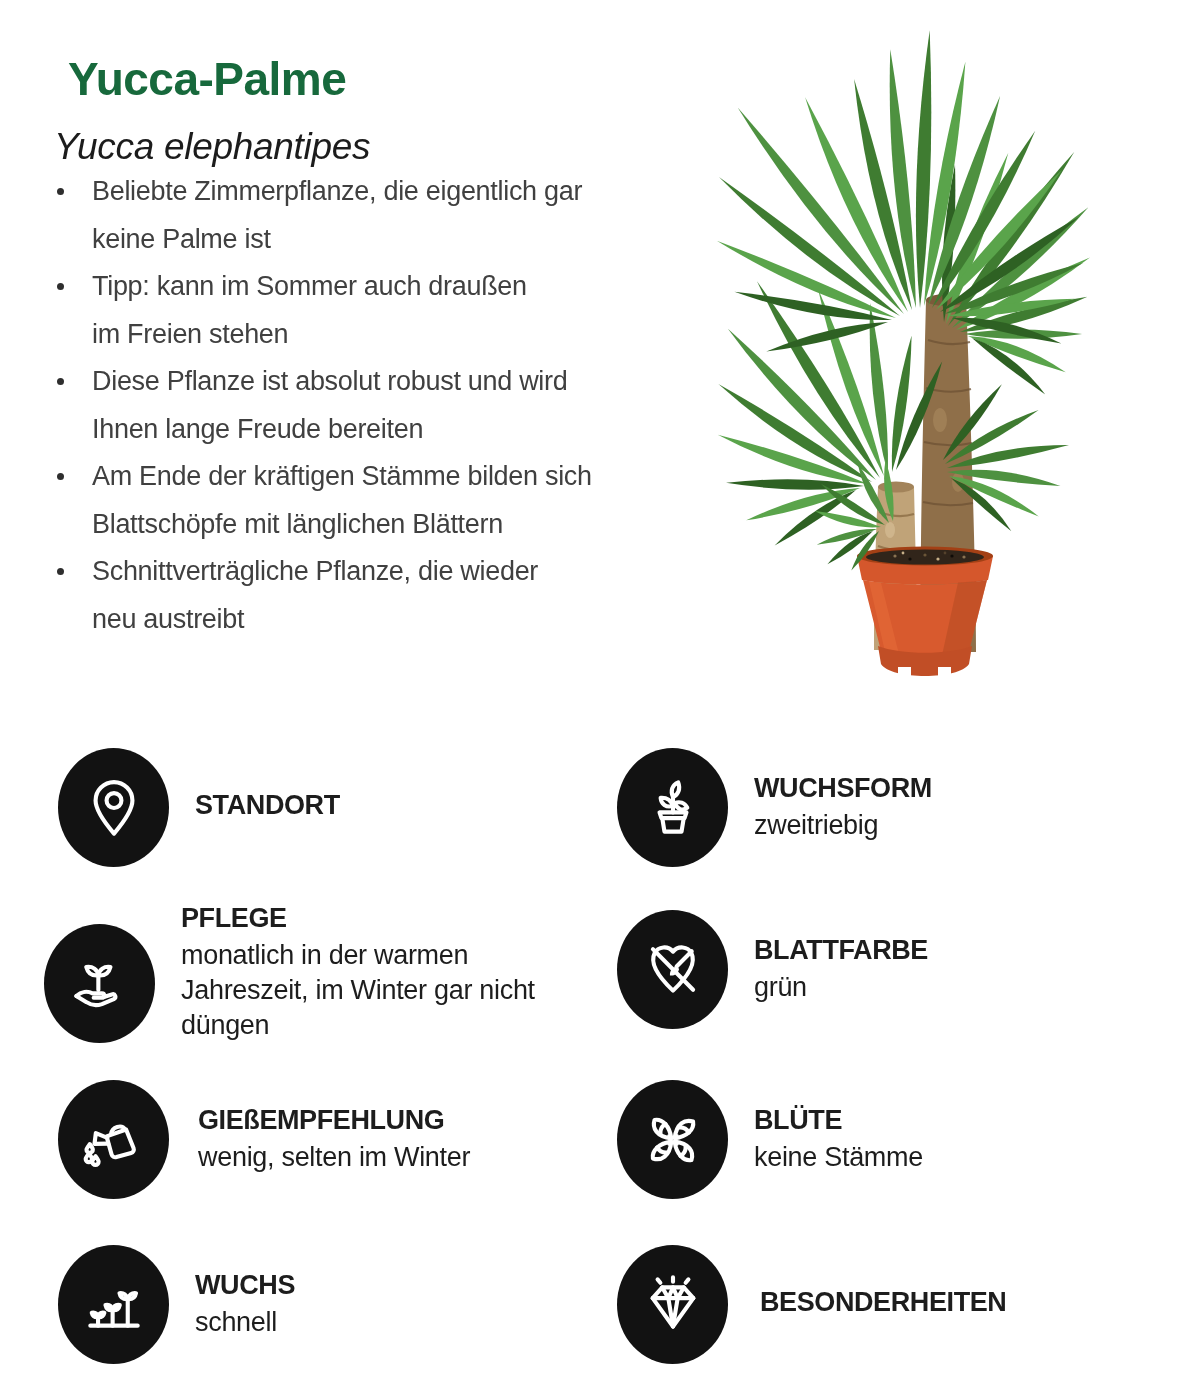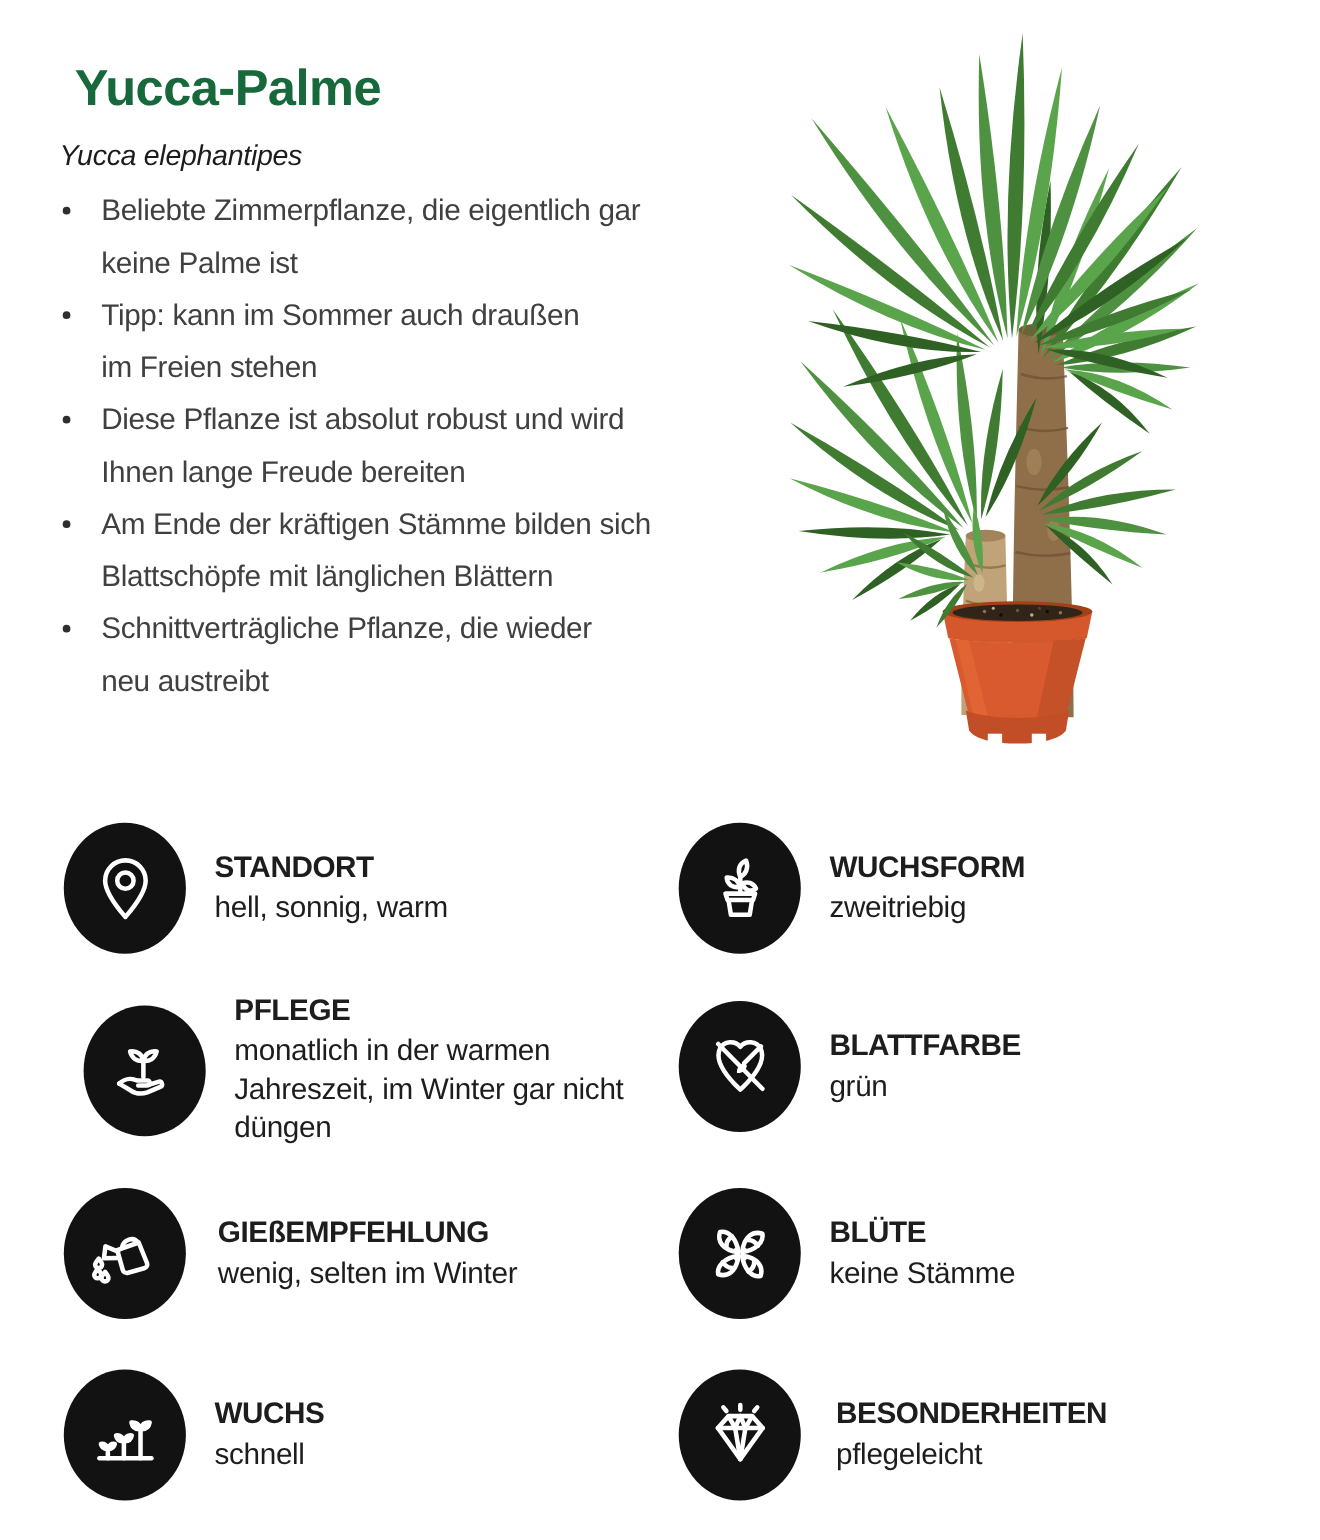--- a/index.html
+++ b/index.html
@@ -11,21 +11,21 @@
     overflow: hidden;
   }
 
   
   .header { position: absolute; left: 52px; top: 36px; }
   .title {
     margin: 16px; font-size: 46px; font-weight: 700;
     color: #17693c; letter-spacing: -0.5px;
   }
   .subtitle {
-    margin: 20px 0 0 2px; font-size: 26px; font-style: italic;
+    margin: 20px 0 0 2px; font-size: 37px; font-style: italic;
     color: #1c1c1c; letter-spacing: -0.3px;
   }
 
   
   .bullets {
     position: absolute; left: 52px; top: 168px; width: 640px;
     list-style: none; margin: 0; padding: 0;
   }
   .bullets li {
     position: relative; padding-left: 40px;
@@ -174,42 +174,41 @@
 
 <div class="feature" style="left:58px; top:748px;">
   <div class="icon-circle">
     <svg viewBox="0 0 24 24">
       <path d="M12 21.3 C10.9 20 5.3 13.6 5.3 9.3 A6.7 6.7 0 0 1 18.7 9.3 C18.7 13.6 13.1 20 12 21.3 Z"></path>
       <circle cx="12" cy="9.3" r="2.7"></circle>
     </svg>
   </div>
   <div class="feature-text">
     <h3>STANDORT</h3>
-    <p>hell, sonnig, warm</p>
   </div>
 </div>
 
 <div class="feature" style="left:617px; top:748px;">
   <div class="icon-circle">
     <svg viewBox="0 0 24 24">
       <path d="M7.1 13.6 H16.9 L16.2 15.7 H7.8 Z"></path>
       <path d="M8.1 15.7 L8.9 20.6 H15.1 L15.9 15.7"></path>
       <path d="M12 13.6 V8"></path>
       <path d="M12 8 C11 5.9 11.6 3.6 13.9 2.7 C14.8 5 13.9 7.2 12 8 Z"></path>
       <path d="M11.8 11.3 C11.4 9.4 9.8 8.1 7.5 8.3 C7.7 10.6 9.5 11.9 11.8 11.3 Z"></path>
       <path d="M12.6 10.2 C14.4 9.5 16.2 10 17.2 11.9 C15.6 13.2 13.5 12.6 12.6 10.2 Z"></path>
     </svg>
   </div>
   <div class="feature-text">
     <h3>WUCHSFORM</h3>
     <p>zweitriebig</p>
   </div>
 </div>
 
-<div class="feature" style="left:76px; top:903px;">
+<div class="feature" style="left:44px; top:903px;align-items:flex-end;">
   <div class="icon-circle">
     <svg viewBox="0 0 24 24">
       <path d="M11.4 14.2 V8.9"></path>
       <path d="M11.4 8.9 C9.3 9.1 7.6 8.1 7 5.8 C9.3 5.4 11.1 6.8 11.4 8.9 Z"></path>
       <path d="M11.4 8.9 C13.5 9.1 15.2 8.1 15.8 5.8 C13.5 5.4 11.7 6.8 11.4 8.9 Z"></path>
       <path d="M3.4 16.4 C5.2 14.7 7.5 14.5 9.3 15.4 H12.7 C13.8 15.4 13.8 17 12.7 17 H9.7"></path>
       <path d="M13.1 16.8 L16.3 15.8 C17.5 15.4 18.1 16.9 17 17.5 L12.7 19.3 C10.7 20 8.7 19.7 7.1 18.6 L3.4 16.4"></path>
     </svg>
   </div>
   <div class="feature-text">
@@ -301,15 +300,14 @@
       <path d="M12 19.8 L4.6 9.5 L8.1 5.6 H15.9 L19.4 9.5 Z"></path>
       <path d="M4.6 9.5 H19.4"></path>
       <path d="M8.1 5.6 L10.3 9.5 L12 19.8"></path>
       <path d="M15.9 5.6 L13.7 9.5 L12 19.8"></path>
       <path d="M12 5.6 L10.3 9.5 M12 5.6 L13.7 9.5"></path>
       <path d="M6.4 2.7 L7.4 3.9 M12 1.9 V3.5 M17.6 2.7 L16.6 3.9"></path>
     </svg>
   </div>
   <div class="feature-text">
     <h3>BESONDERHEITEN</h3>
-    <p>pflegeleicht</p>
   </div>
 </div>
 
 </body></html>

